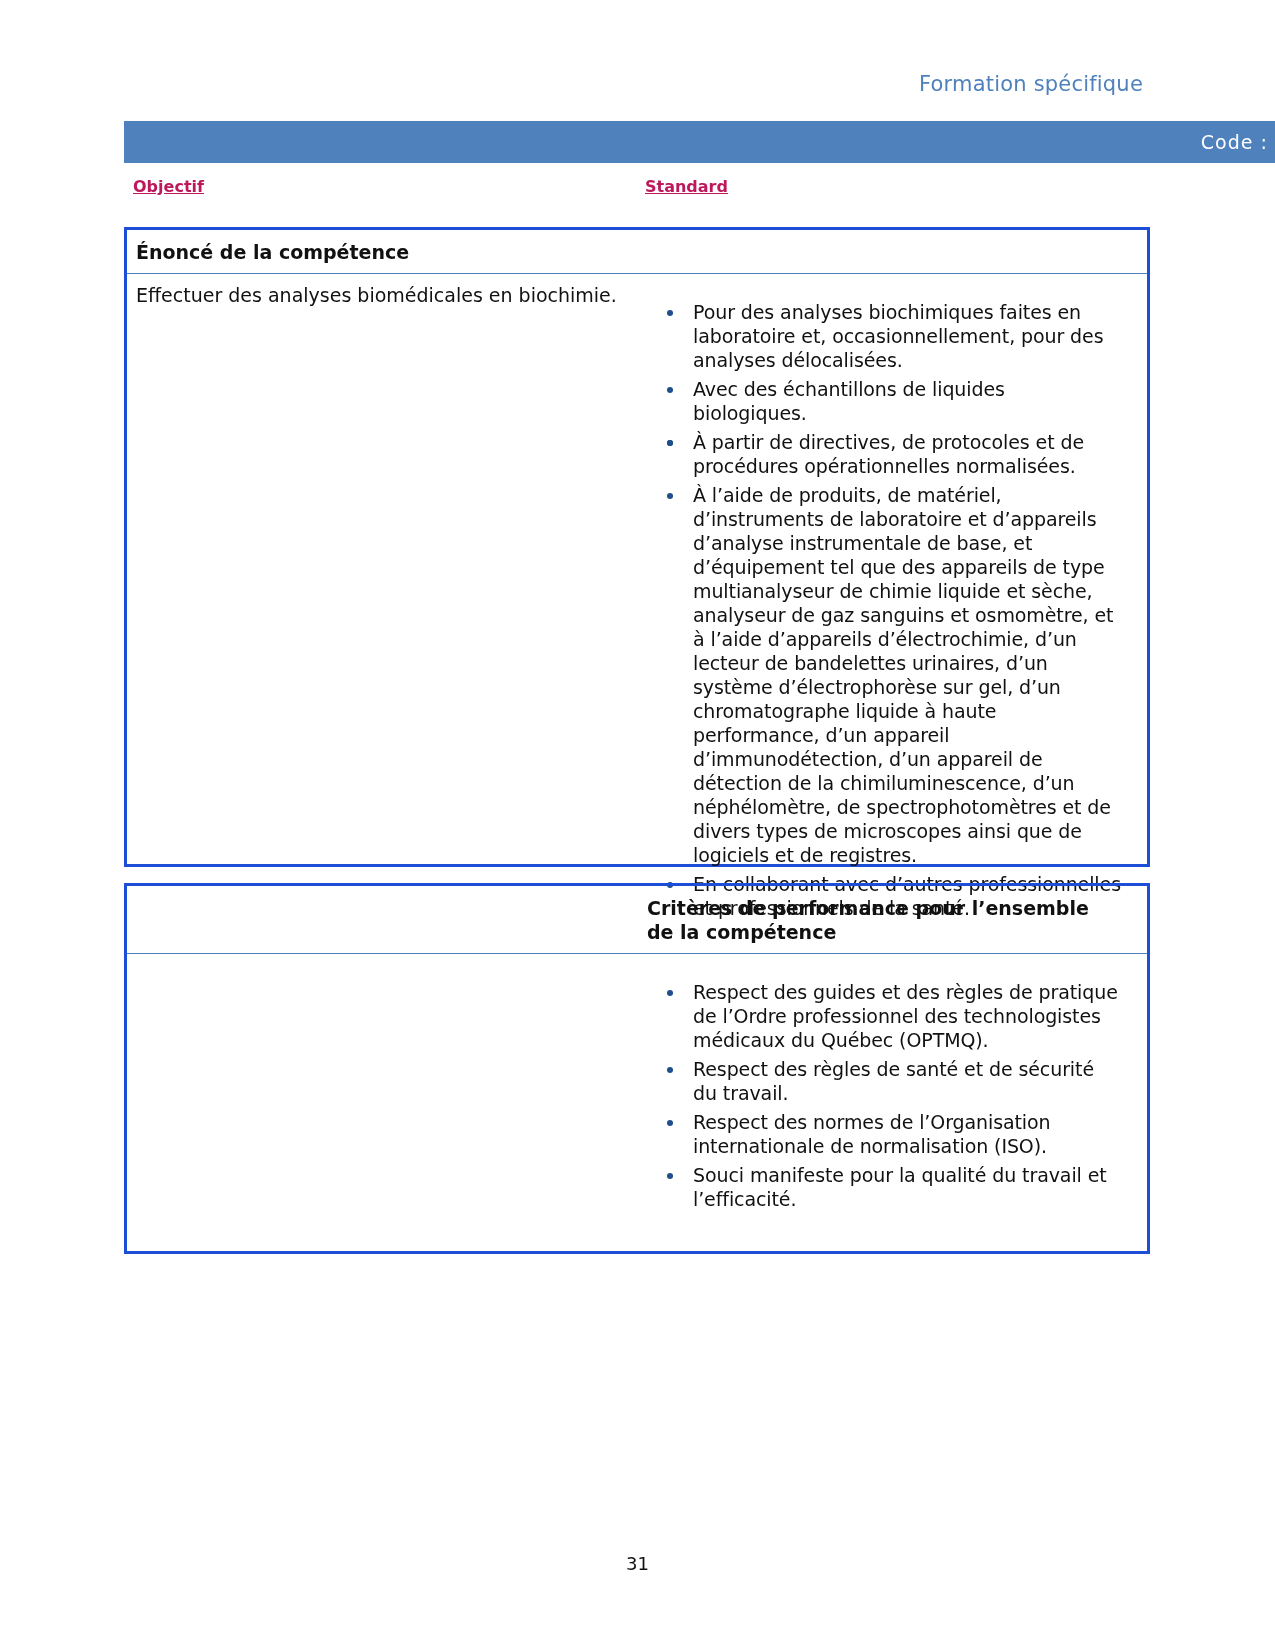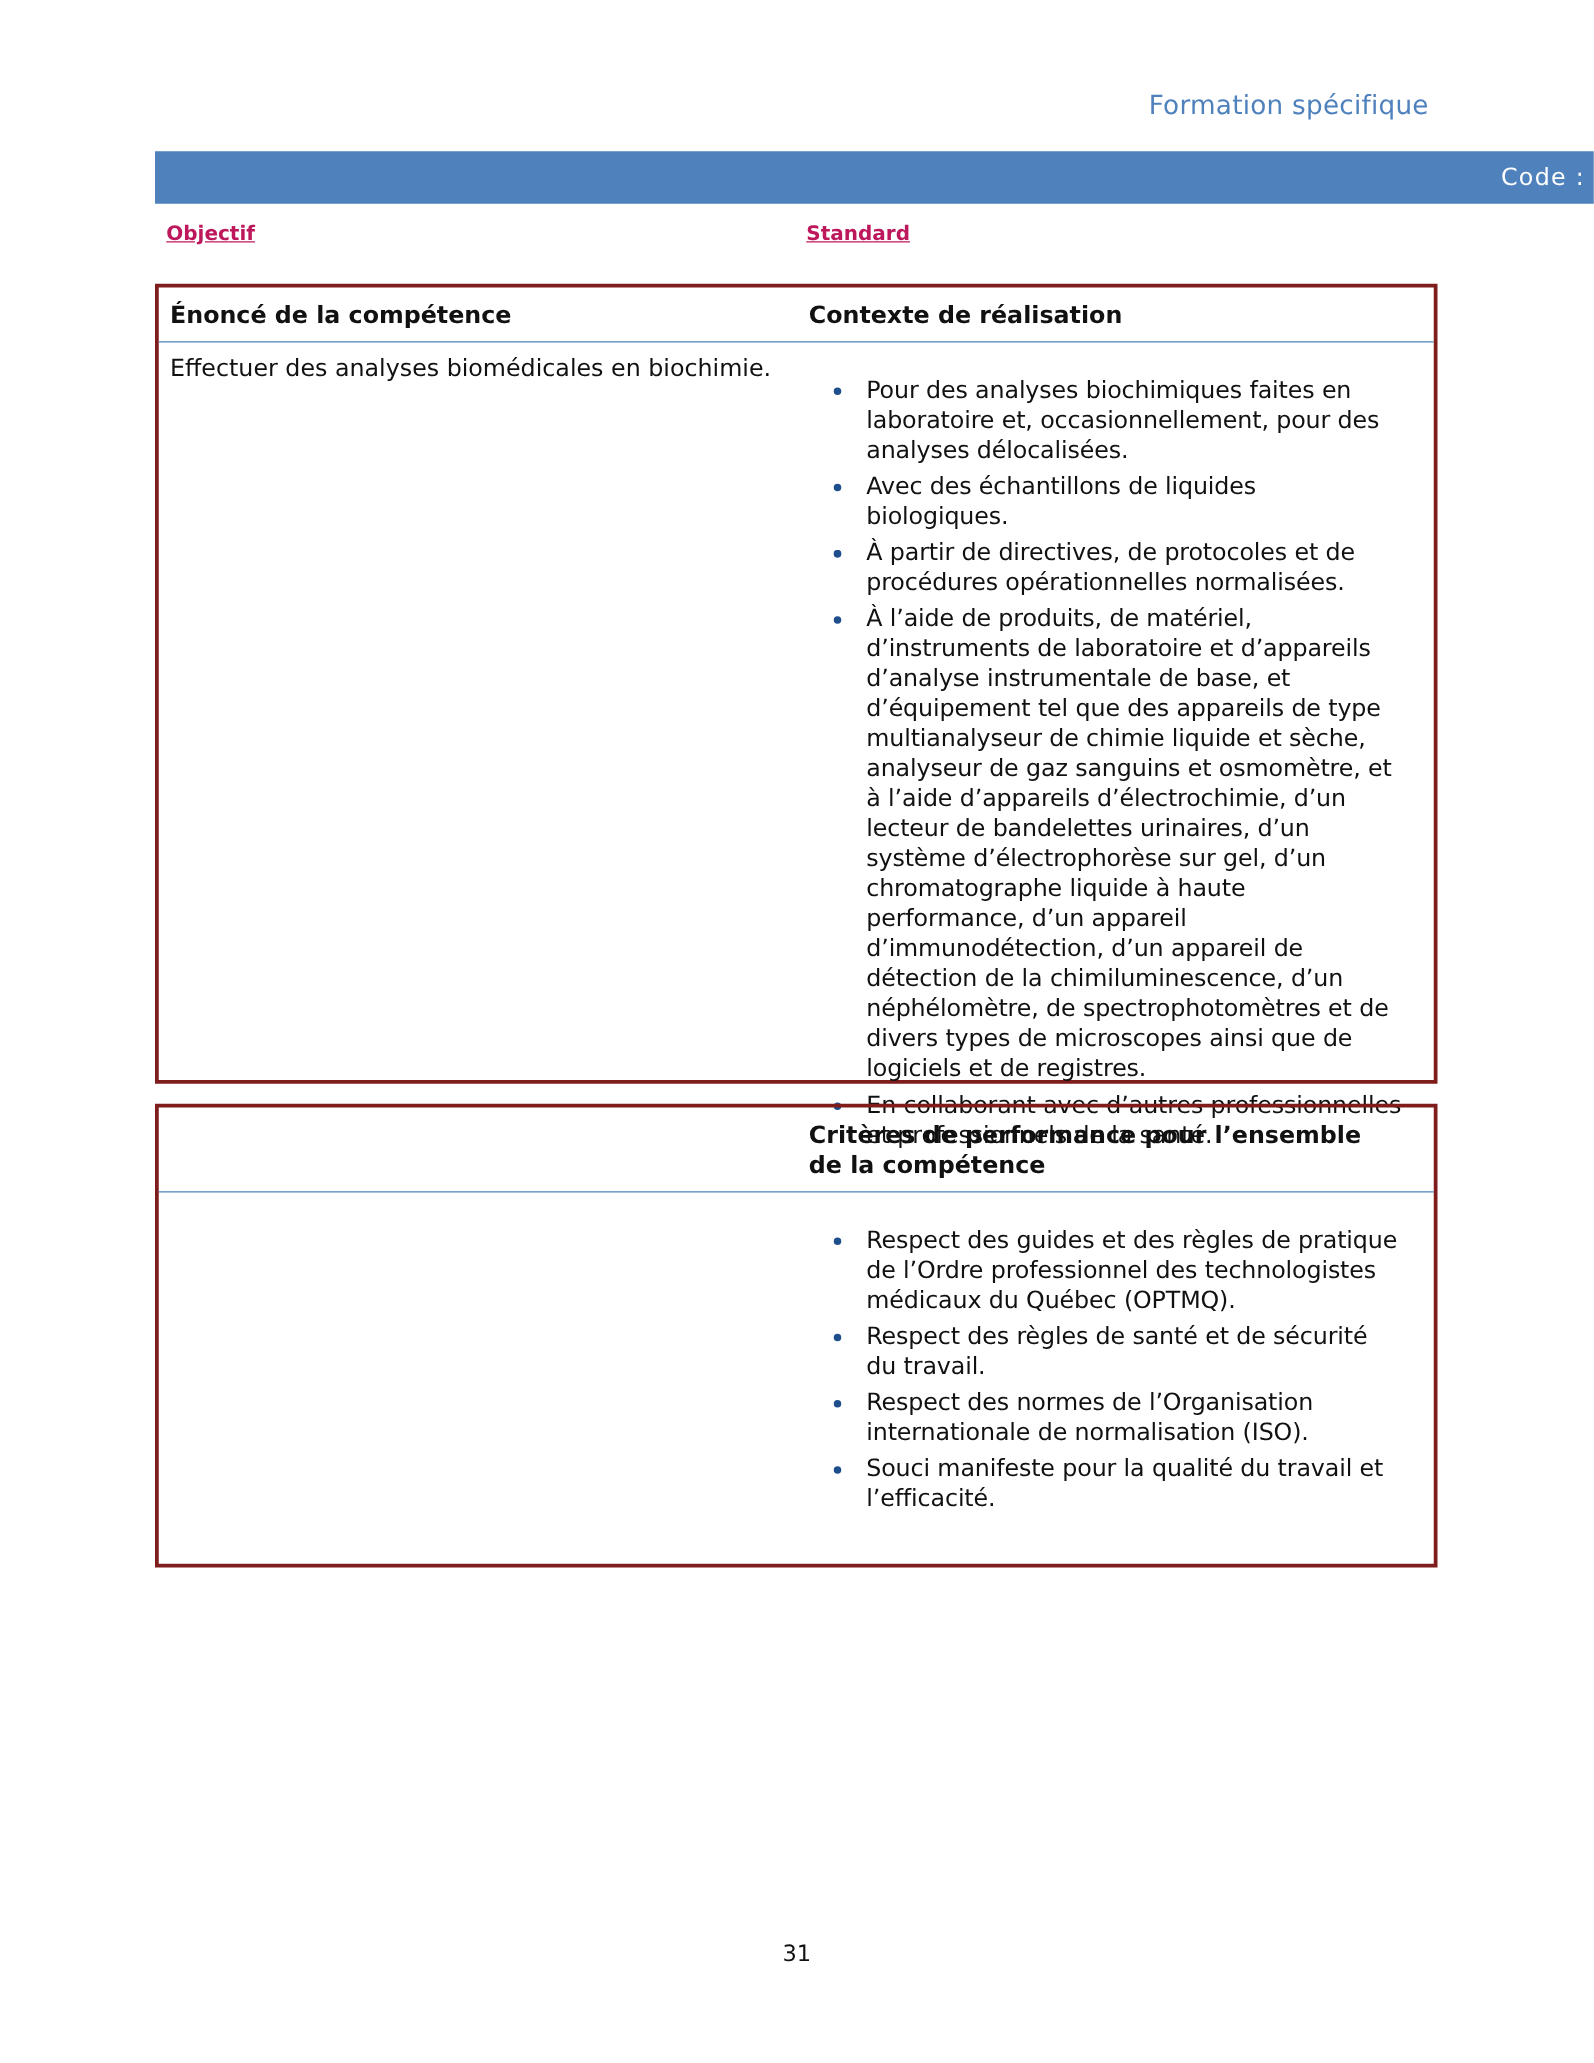--- a/index.html
+++ b/index.html
@@ -22,21 +22,21 @@
   .code-band .code-label { margin-right: 16px; letter-spacing: 1px; }
   .section-heading {
     position: absolute; top: 177px;
     font-size: 16px; font-weight: bold; color: #be185d; text-decoration: underline;
   }
   .h-objectif { left: 133px; }
   .h-standard { left: 645px; text-align: center; }
 
   .comp-table {
     position: absolute; left: 124px; width: 1026px;
-    border: 3px solid #7f1d1d; box-sizing: border-box;
+    border: 3px solid #1d4ed8; box-sizing: border-box;
   }
   .t1 { top: 227px; height: 640px; }
   .t2 { top: 883px; height: 371px; }
   .row { display: flex; }
   .row.head { border-bottom: 1.5px solid #4f81bd; }
   .cell { box-sizing: border-box; }
   .cell.left { width: 512px; padding-left: 9px; }
   .cell.right { flex: 1; padding-left: 8px; padding-right: 8px; }
   .t1 .row.head { height: 43px; align-items: center; }
   .t2 .row.head { height: 67px; align-items: center; }
@@ -68,21 +68,20 @@
   <span class="code-label">Code :</span>
   <span>06DC</span>
 </div>
 
 <div class="section-heading h-objectif">Objectif</div>
 <div class="section-heading h-standard">Standard</div>
 
 <div class="comp-table t1">
   <div class="row head">
     <div class="cell left head-text">Énoncé de la compétence</div>
-    <div class="cell right head-text">Contexte de réalisation</div>
   </div>
   <div class="row body">
     <div class="cell left body-text">Effectuer des analyses biomédicales en biochimie.</div>
     <div class="cell right">
       <ul class="bullets">
         <li><span class="dot"></span><span>Pour des analyses biochimiques faites en laboratoire et, occasionnellement, pour des analyses délocalisées.</span></li>
         <li><span class="dot"></span><span>Avec des échantillons de liquides biologiques.</span></li>
         <li><span class="dot"></span></li>
         <li><span class="dot"></span><span>À partir de directives, de protocoles et de procédures opérationnelles normalisées.</span></li>
         <li><span class="dot"></span><span>À l’aide de produits, de matériel, d’instruments de laboratoire et d’appareils d’analyse instrumentale de base, et d’équipement tel que des appareils de type multianalyseur de chimie liquide et sèche, analyseur de gaz sanguins et osmomètre, et à l’aide d’appareils d’électrochimie, d’un lecteur de bandelettes urinaires, d’un système d’électrophorèse sur gel, d’un chromatographe liquide à haute performance, d’un appareil d’immunodétection, d’un appareil de détection de la chimiluminescence, d’un néphélomètre, de spectrophotomètres et de divers types de microscopes ainsi que de logiciels et de registres.</span></li>

